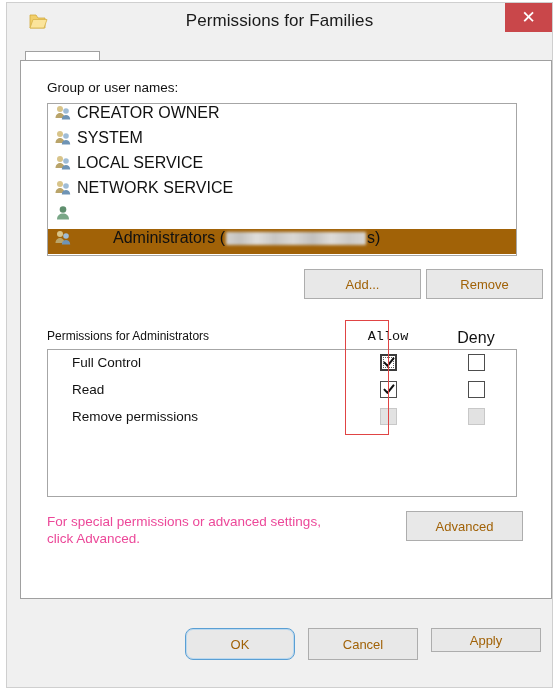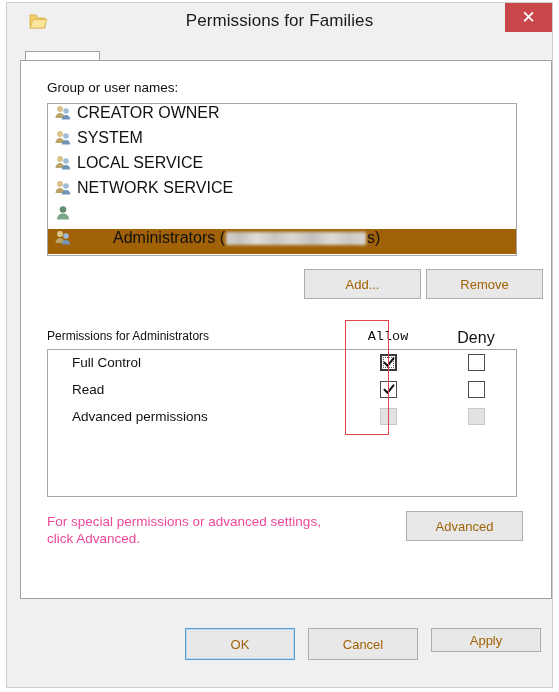--- a/index.html
+++ b/index.html
@@ -307,20 +307,21 @@
     text-align: center;
   }
 
   
   .btn-ok {
     position: absolute;
     left: 178px;
     top: 625px;
     width: 110px;
     height: 32px;
+    border-radius: 8px;
   }
   .btn-cancel {
     position: absolute;
     left: 301px;
     top: 625px;
     width: 110px;
     height: 32px;
   }
   .btn-apply {
     position: absolute;
@@ -450,21 +451,21 @@
         <div class="perm-name">Read</div>
         <div class="cb allow">
           <svg class="tick" viewBox="0 0 13 13">
             <path d="M2 6.8 L5 10 L11 2.6" stroke="#111" stroke-width="2.1" fill="none" stroke-linecap="round" stroke-linejoin="round"></path>
           </svg>
         </div>
         <div class="cb deny"></div>
       </div>
 
       <div class="perm-row">
-        <div class="perm-name">Advanced permissions</div>
+        <div class="perm-name">Remove permissions</div>
         <div class="cb allow disabled"></div>
         <div class="cb deny disabled"></div>
       </div>
 
     </div>
 
     <div class="annot-box"></div>
 
     <div class="hint">
       <span>For special permissions or advanced settings,</span><br>

